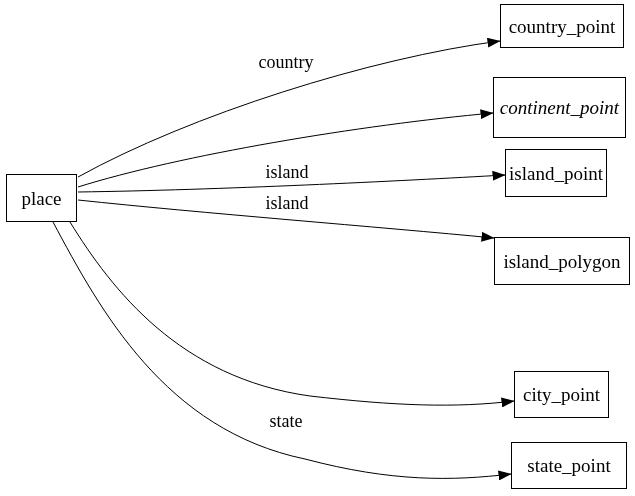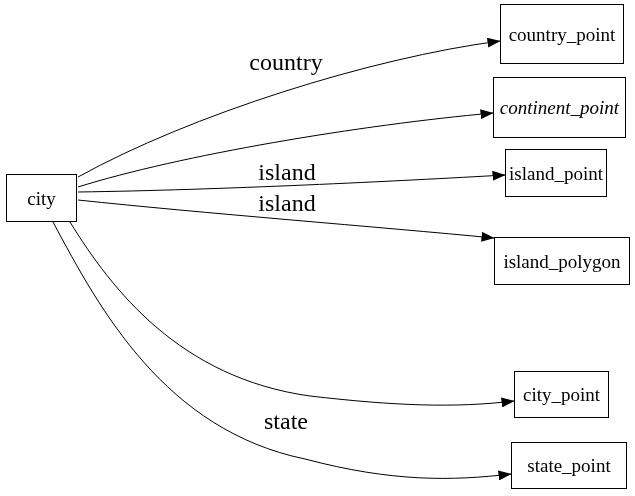--- a/index.html
+++ b/index.html
@@ -34,30 +34,30 @@
     border: 1px solid #000000;
     background: #ffffff;
     display: flex;
     align-items: center;
     justify-content: center;
     font-size: 19px;
     line-height: 1;
     white-space: nowrap;
   }
   .n-place          { left:   6px; top: 174px; width:  71px; height: 48px; }
-  .n-country_point  { left: 500px; top:   4px; width: 124px; height: 60px; }
+  .n-country_point  { left: 500px; top:   4px; width: 124px; height: 44px; }
   .n-continent_point{ left: 493px; top:  77px; width: 133px; height: 61px; font-style: italic; }
   .n-island_point   { left: 505px; top: 149px; width: 102px; height: 48px; }
   .n-island_polygon { left: 494px; top: 220px; width: 136px; height: 48px; margin-top: 17px; }
   .n-city_point     { left: 514px; top: 371px; width:  95px; height: 47px; }
   .n-state_point    { left: 511px; top: 442px; width: 116px; height: 47px; }
   .edge-label {
     position: absolute;
     transform: translate(-50%, -50%);
-    font-size: 24px;
+    font-size: 18px;
     line-height: 19.5px;
     text-align: center;
     white-space: pre-line;
   }
   .l-country   { left: 286px; top:  63px; }
   .l-continent { left: 285px; top: 127px; }
   .l-island1   { left: 287px; top: 173px; }
   .l-island2   { left: 287px; top: 204px; }
   .l-city      { left: 285px; top: 302px; }
   .l-state     { left: 286px; top: 422px; text-align: center; }
@@ -74,21 +74,21 @@
       </marker>
     </defs>
     <path class="edge" d="M78,177 C190,115 370,58 500,41" marker-end="url(#arrow)"></path>
     <path class="edge" d="M78,187 C180,155 360,125 493,113" marker-end="url(#arrow)"></path>
     <path class="edge" d="M78,192 C220,190 400,181 505,175" marker-end="url(#arrow)"></path>
     <path class="edge" d="M78,200 C200,213 380,227 494,238" marker-end="url(#arrow)"></path>
     <path class="edge" d="M70,222 C112,290 180,378 310,396 C396,406 456,408 514,401" marker-end="url(#arrow)"></path>
     <path class="edge" d="M53,222 C100,310 165,430 305,459 C392,482 452,481 511,474" marker-end="url(#arrow)"></path>
   </svg>
 
-  <div class="node n-place">city</div>
+  <div class="node n-place">place</div>
   <div class="node n-country_point">country_point</div>
   <div class="node n-continent_point">continent_point</div>
   <div class="node n-island_point">island_point</div>
   <div class="node n-island_polygon">island_polygon</div>
   <div class="node n-city_point">city_point</div>
   <div class="node n-state_point">state_point</div>
 
   <div class="edge-label l-country">country</div>
   <div class="edge-label l-island1">island</div>
   <div class="edge-label l-island2">island</div>

